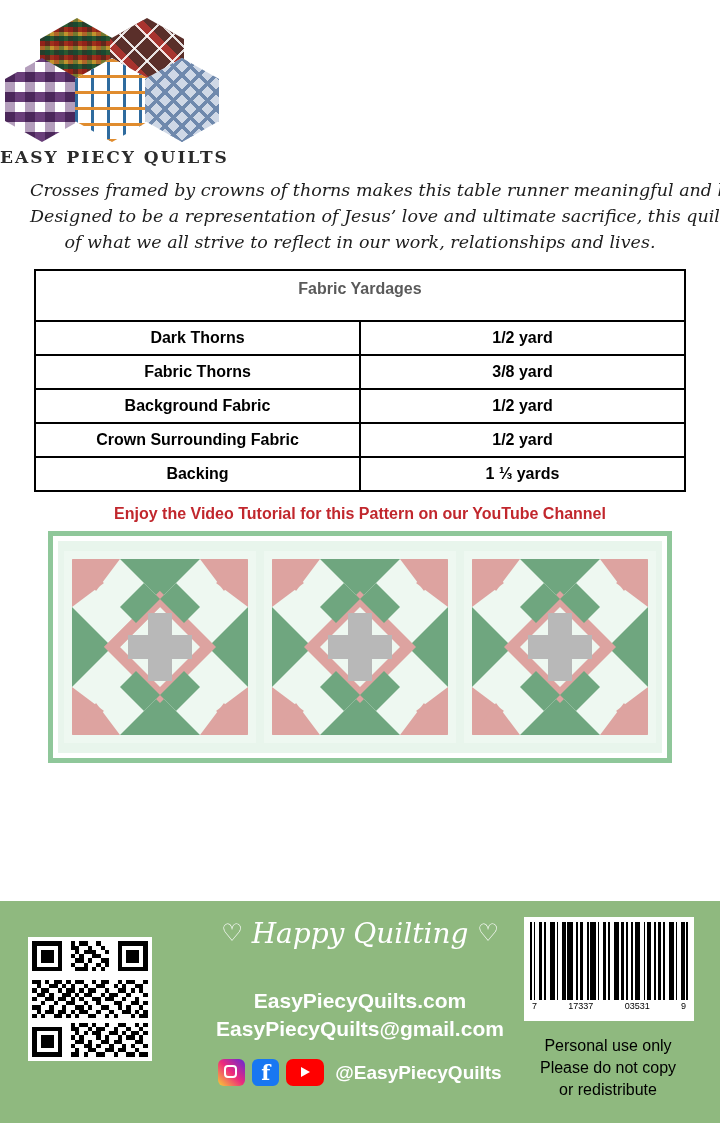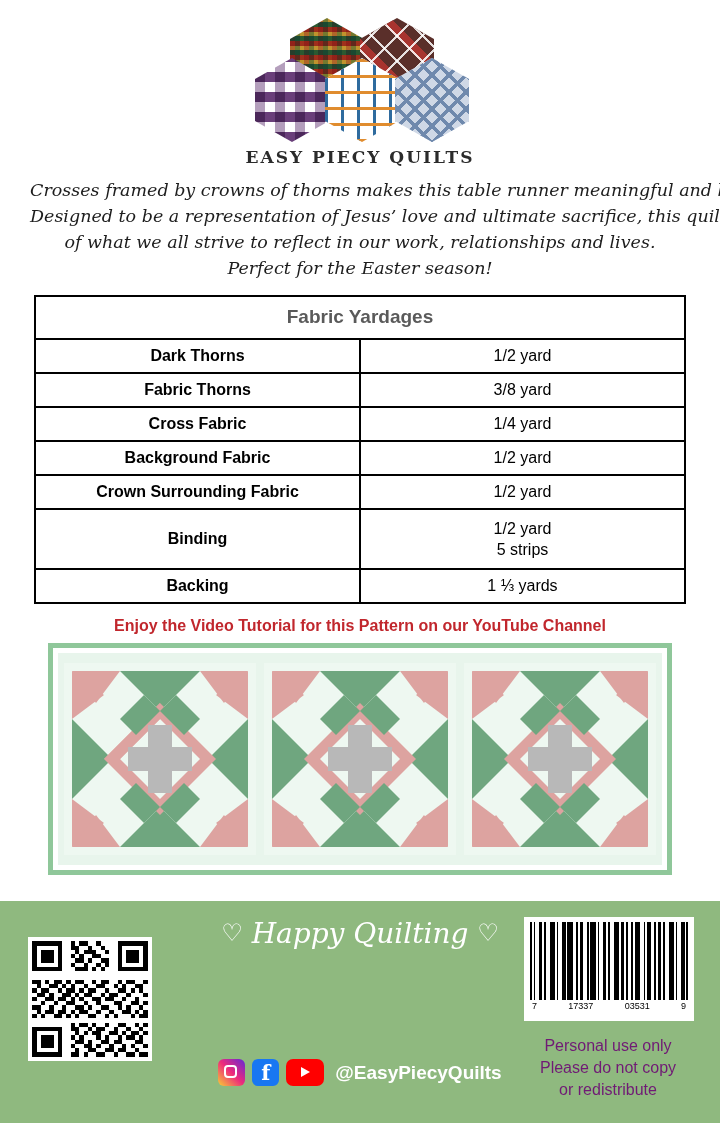--- a/index.html
+++ b/index.html
@@ -21,21 +21,21 @@
     background: #ffffff;
     box-sizing: border-box;
   }
 
   
   .logo-wrap {
     width: 100%;
     padding-top: 18px;
     display: flex;
     flex-direction: column;
-    align-items: center;
+    align-items: flex-start;
   }
   .hex-cluster {
     position: relative;
     width: 220px;
     height: 125px;
   }
   .hex {
     position: absolute;
     width: 74px;
     height: 84px;
@@ -75,43 +75,43 @@
     width: 652px;
     border: 2px solid #000;
     box-sizing: border-box;
   }
   table {
     width: 100%;
     border-collapse: collapse;
     table-layout: fixed;
   }
   th.table-title {
-    font-size: 19px;
+    font-size: 16px;
     font-weight: bold;
     color: #5a5a5a;
-    padding: 9px 0 10px 0;
+    padding: 9px 0 22px 0;
     border-bottom: 2px solid #000;
     text-align: center;
     font-family: "Liberation Sans", sans-serif;
   }
   td {
     border-top: 2px solid #000;
     padding: 7px 0;
     font-size: 16px;
     text-align: center;
     vertical-align: middle;
   }
   tr:first-child td { border-top: none; }
   td.label {
     font-weight: bold;
     width: 316px;
     border-right: 2px solid #000;
     color: #000;
   }
-  td.value { color: #000; font-weight: normal; border-radius: 7px; }
+  td.value { color: #000; font-weight: bold; border-radius: 7px; }
   td.two-line { line-height: 21px; padding: 8px 0; }
 
   
   .video-line {
     margin-top: 13px;
     text-align: center;
     color: #c1272d;
     font-weight: bold;
     font-size: 16px;
   }
@@ -239,21 +239,21 @@
     display:flex; justify-content:space-between;
     font-family:"Liberation Sans", sans-serif;
     font-size:9px; color:#000; padding: 1px 2px 0 2px;
   }
   .legal {
     position: absolute;
     right: 20px;
     top: 134px;
     width: 184px;
     text-align: center;
-    color: #701a75;
+    color: #000000;
     font-size: 16px;
     line-height: 22px;
   }
 </style>
 </head>
 <body>
 
 <div class="page">
 
   <div class="logo-wrap">
@@ -281,55 +281,43 @@
           repeating-linear-gradient(45deg,#6f89ad 0 3px,transparent 3px 12px),
           repeating-linear-gradient(-45deg,#6f89ad 0 3px,transparent 3px 12px);"></div>
     </div>
     <div class="logo-name">EASY PIECY QUILTS</div>
   </div>
 
   <div class="description">
     <div>Crosses framed by crowns of thorns makes this table runner meaningful and beautiful!</div>
     <div>Designed to be a representation of Jesus’ love and ultimate sacrifice, this quilt is a symbol</div>
     <div>of what we all strive to reflect in our work, relationships and lives.</div>
-    <div>Perfect for the Easter season!</div>
   </div>
 
   <div class="table-wrap">
     <table>
       <tbody>
           <tr>
         <th class="table-title" colspan="2">Fabric Yardages</th>
       </tr>
       <tr>
         <td class="label">Dark Thorns</td>
         <td class="value">1/2 yard</td>
       </tr>
       <tr>
         <td class="label">Fabric Thorns</td>
         <td class="value">3/8 yard</td>
       </tr>
       <tr>
-        <td class="label">Cross Fabric</td>
-        <td class="value">1/4 yard</td>
-      </tr>
-      <tr>
         <td class="label">Background Fabric</td>
         <td class="value">1/2 yard</td>
       </tr>
       <tr>
         <td class="label">Crown Surrounding Fabric</td>
         <td class="value">1/2 yard</td>
-      </tr>
-      <tr>
-        <td class="label">Binding</td>
-        <td class="value two-line">
-          <div>1/2 yard</div>
-          <div>5 strips</div>
-        </td>
       </tr>
       <tr>
         <td class="label">Backing</td>
         <td class="value">1 ⅓ yards</td>
       </tr>
     </tbody>
       </table>
   </div>
 
   <div class="video-line">Enjoy the Video Tutorial for this Pattern on our YouTube Channel</div>
@@ -597,20 +585,24 @@
         </g>
       </svg>
     </div>
 
     <div class="happy">
       <span class="heart">♡</span>
       <span>Happy Quilting</span>
       <span class="heart">♡</span>
     </div>
 
+    <div class="site">
+      <div>EasyPiecyQuilts.com</div>
+      <div>EasyPiecyQuilts@gmail.com</div>
+    </div>
 
     <div class="socials">
       <span class="soc-icon soc-ig"></span>
       <span class="soc-icon soc-fb">f</span>
       <span class="soc-icon soc-yt"></span>
       <span class="handle">@EasyPiecyQuilts</span>
     </div>
 
     <div class="barcode-box">
       <div class="bars">

